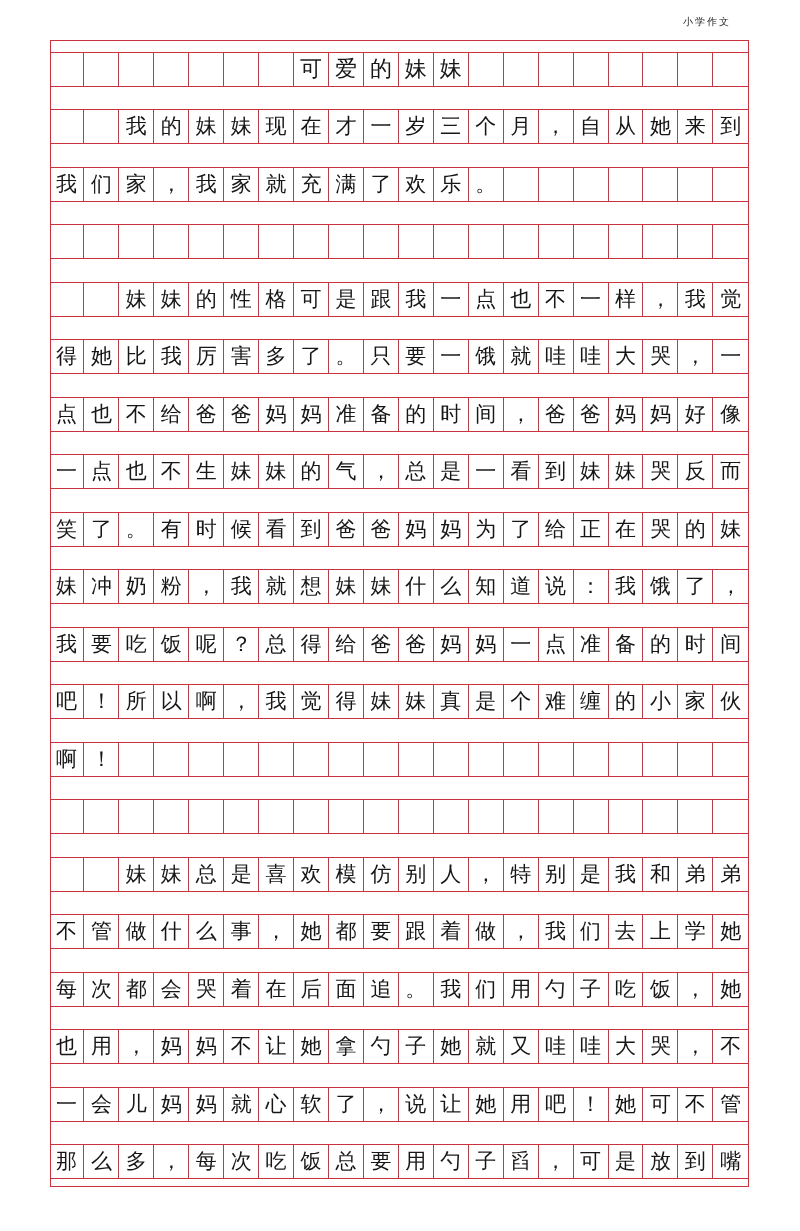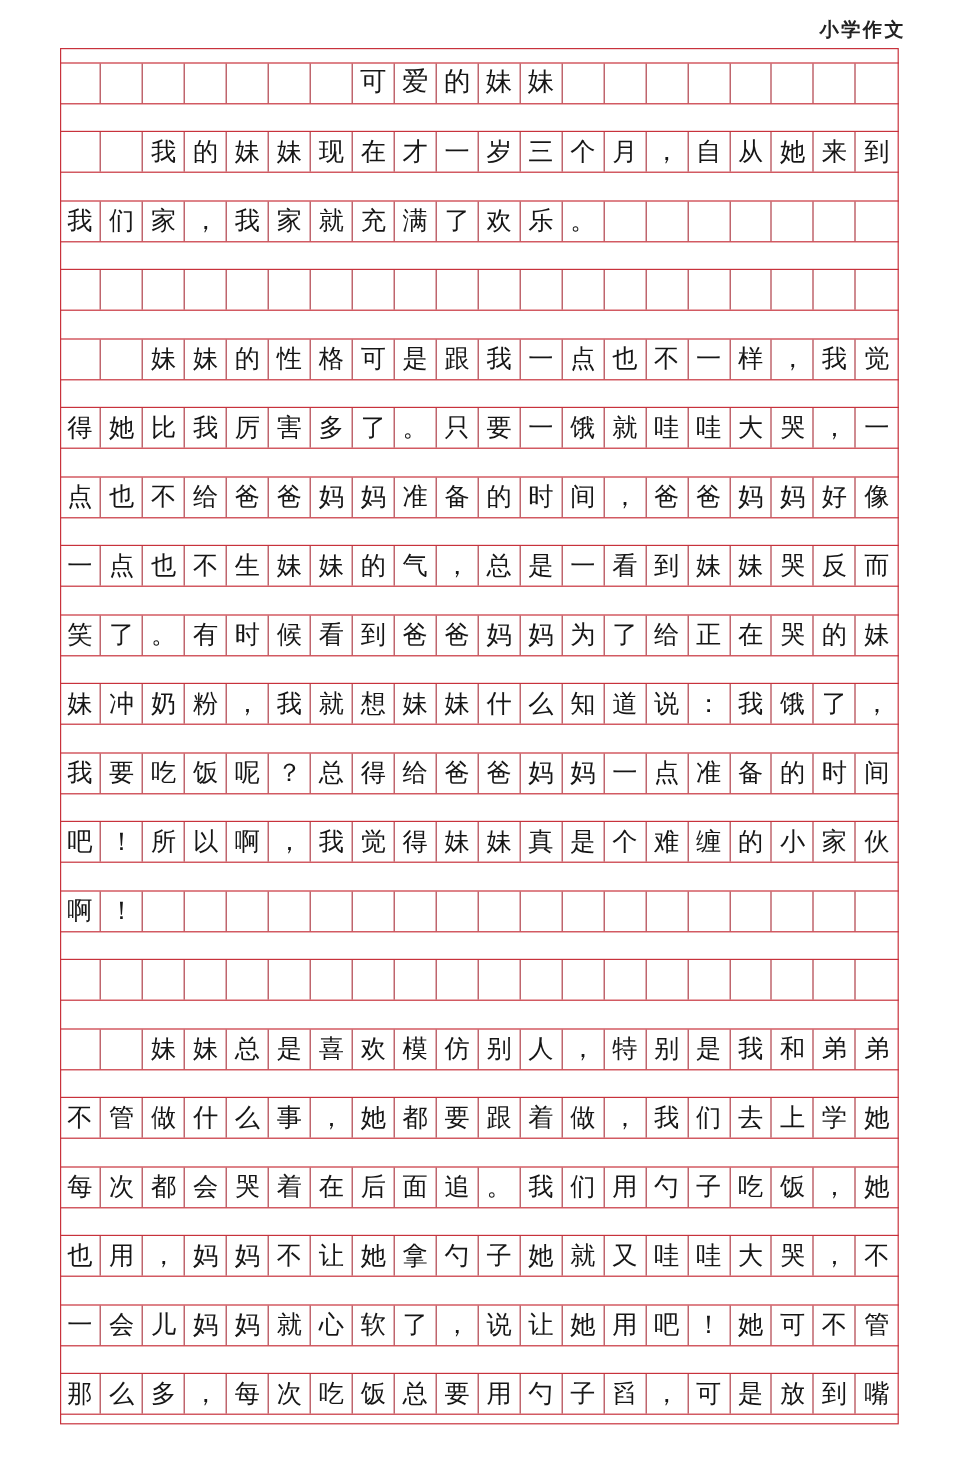--- a/index.html
+++ b/index.html
@@ -3,23 +3,22 @@
 <meta charset="utf-8">
 <style>
   html, body { margin: 0; padding: 0; }
   body {
     width: 800px; height: 1231px; position: relative; overflow: hidden;
     background: #ffffff;
     font-family: "DejaVu Sans", sans-serif;
   }
   .header-tag {
     position: absolute; left: 683px; top: 15px;
-    font-size: 16px; color: #222; letter-spacing: 2px;
+    font-size: 10px; color: #222; letter-spacing: 2px;
     font-family: "DejaVu Serif", serif;
-    font-weight: bold;
   }
   .sheet {
     position: absolute; left: 50px; top: 40px;
     width: 699px; height: 1147px;
     box-sizing: border-box;
     border: 1.5px solid #c8323c;
     background: #fff;
   }
   .row {
     position: absolute; left: -1.5px;

